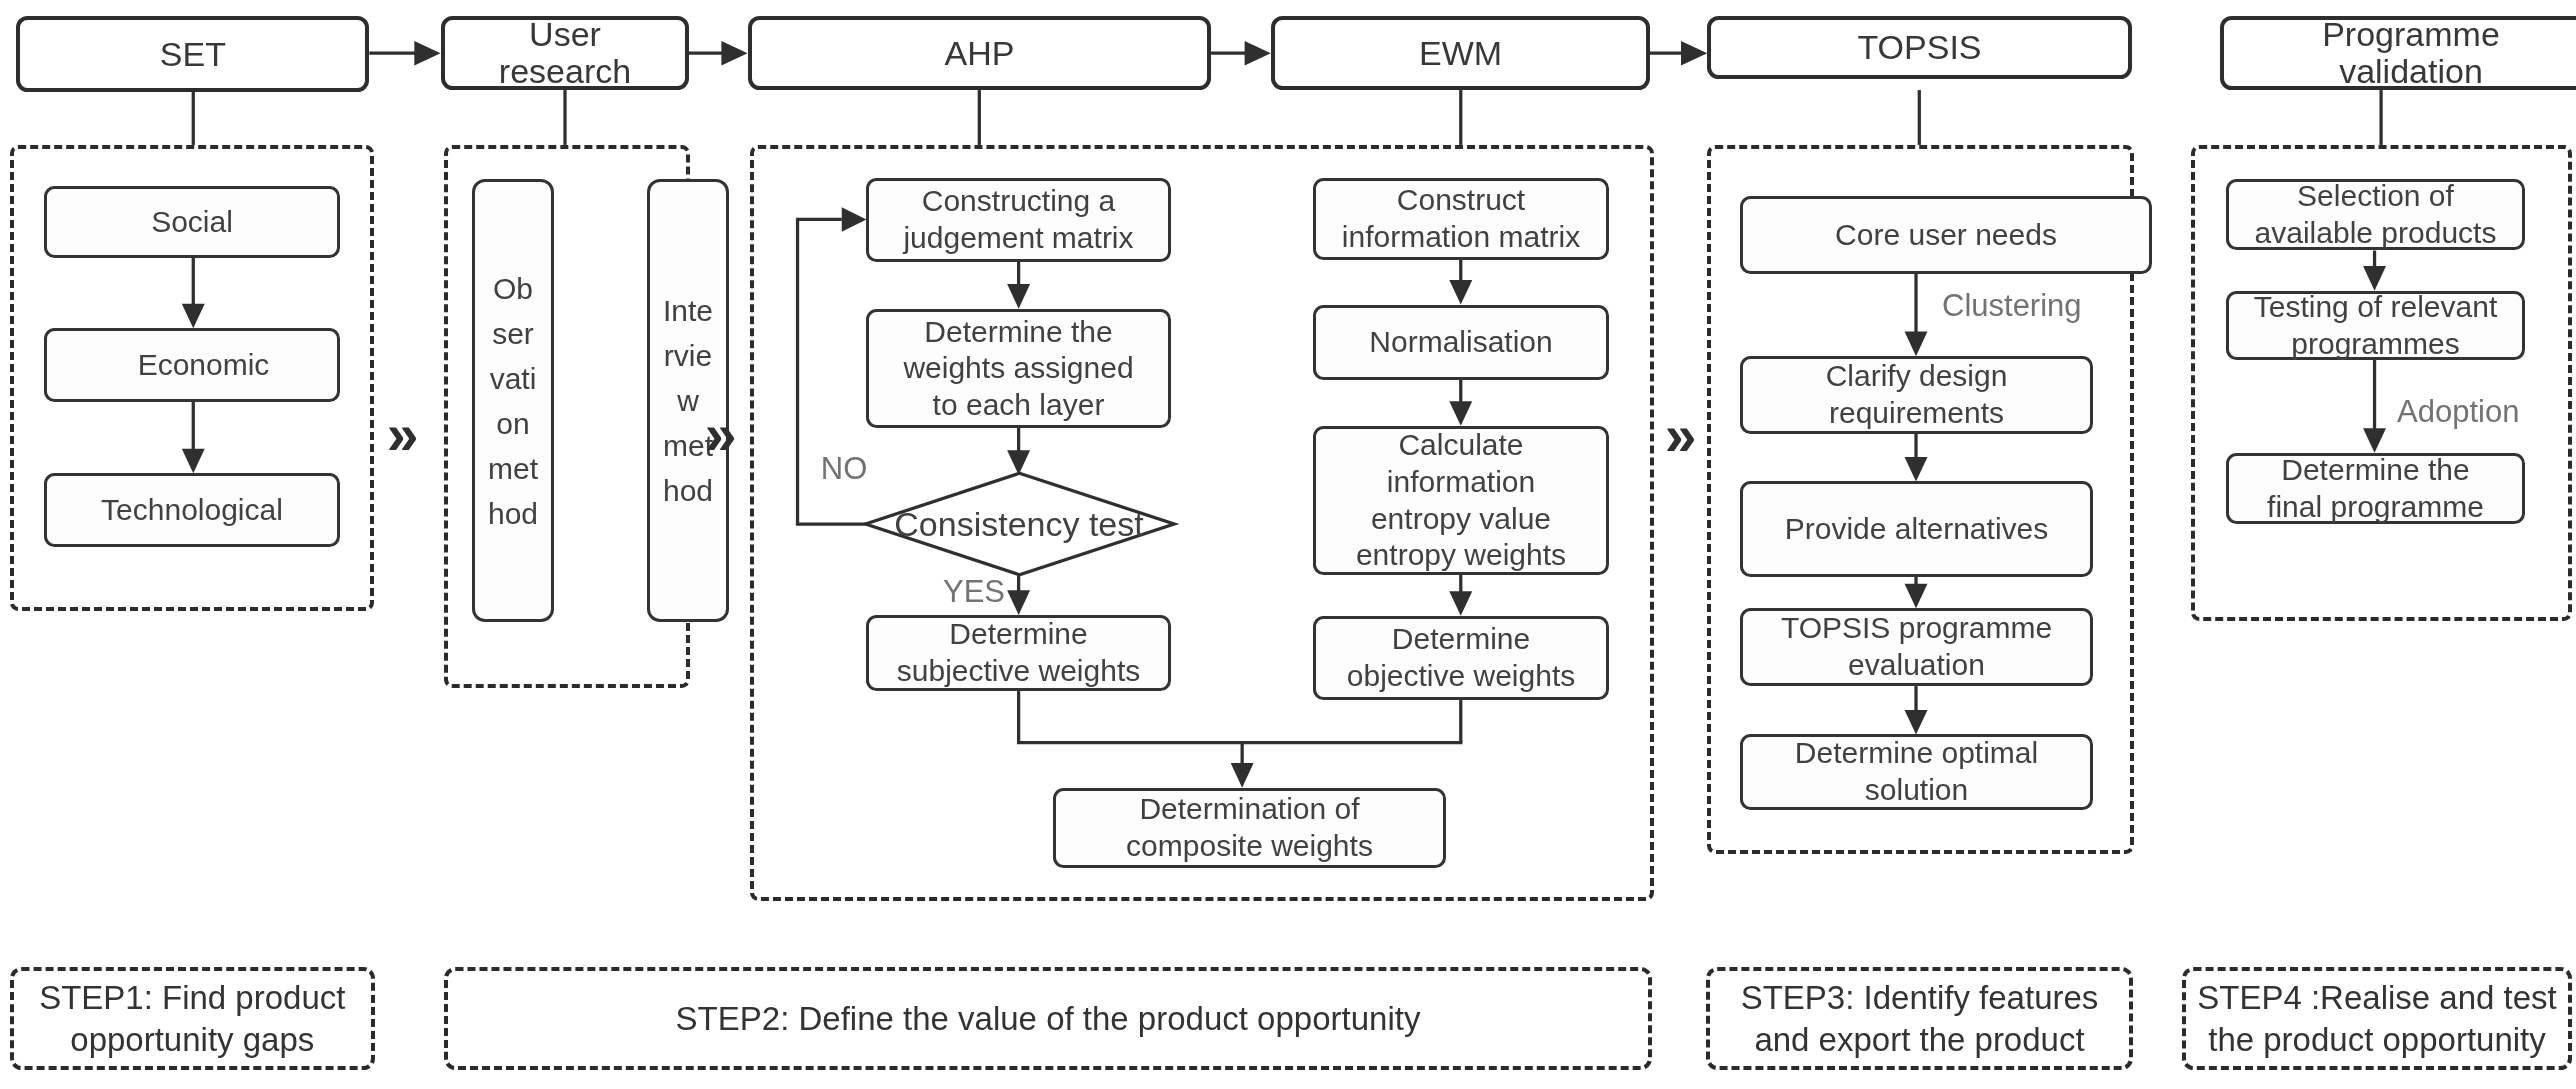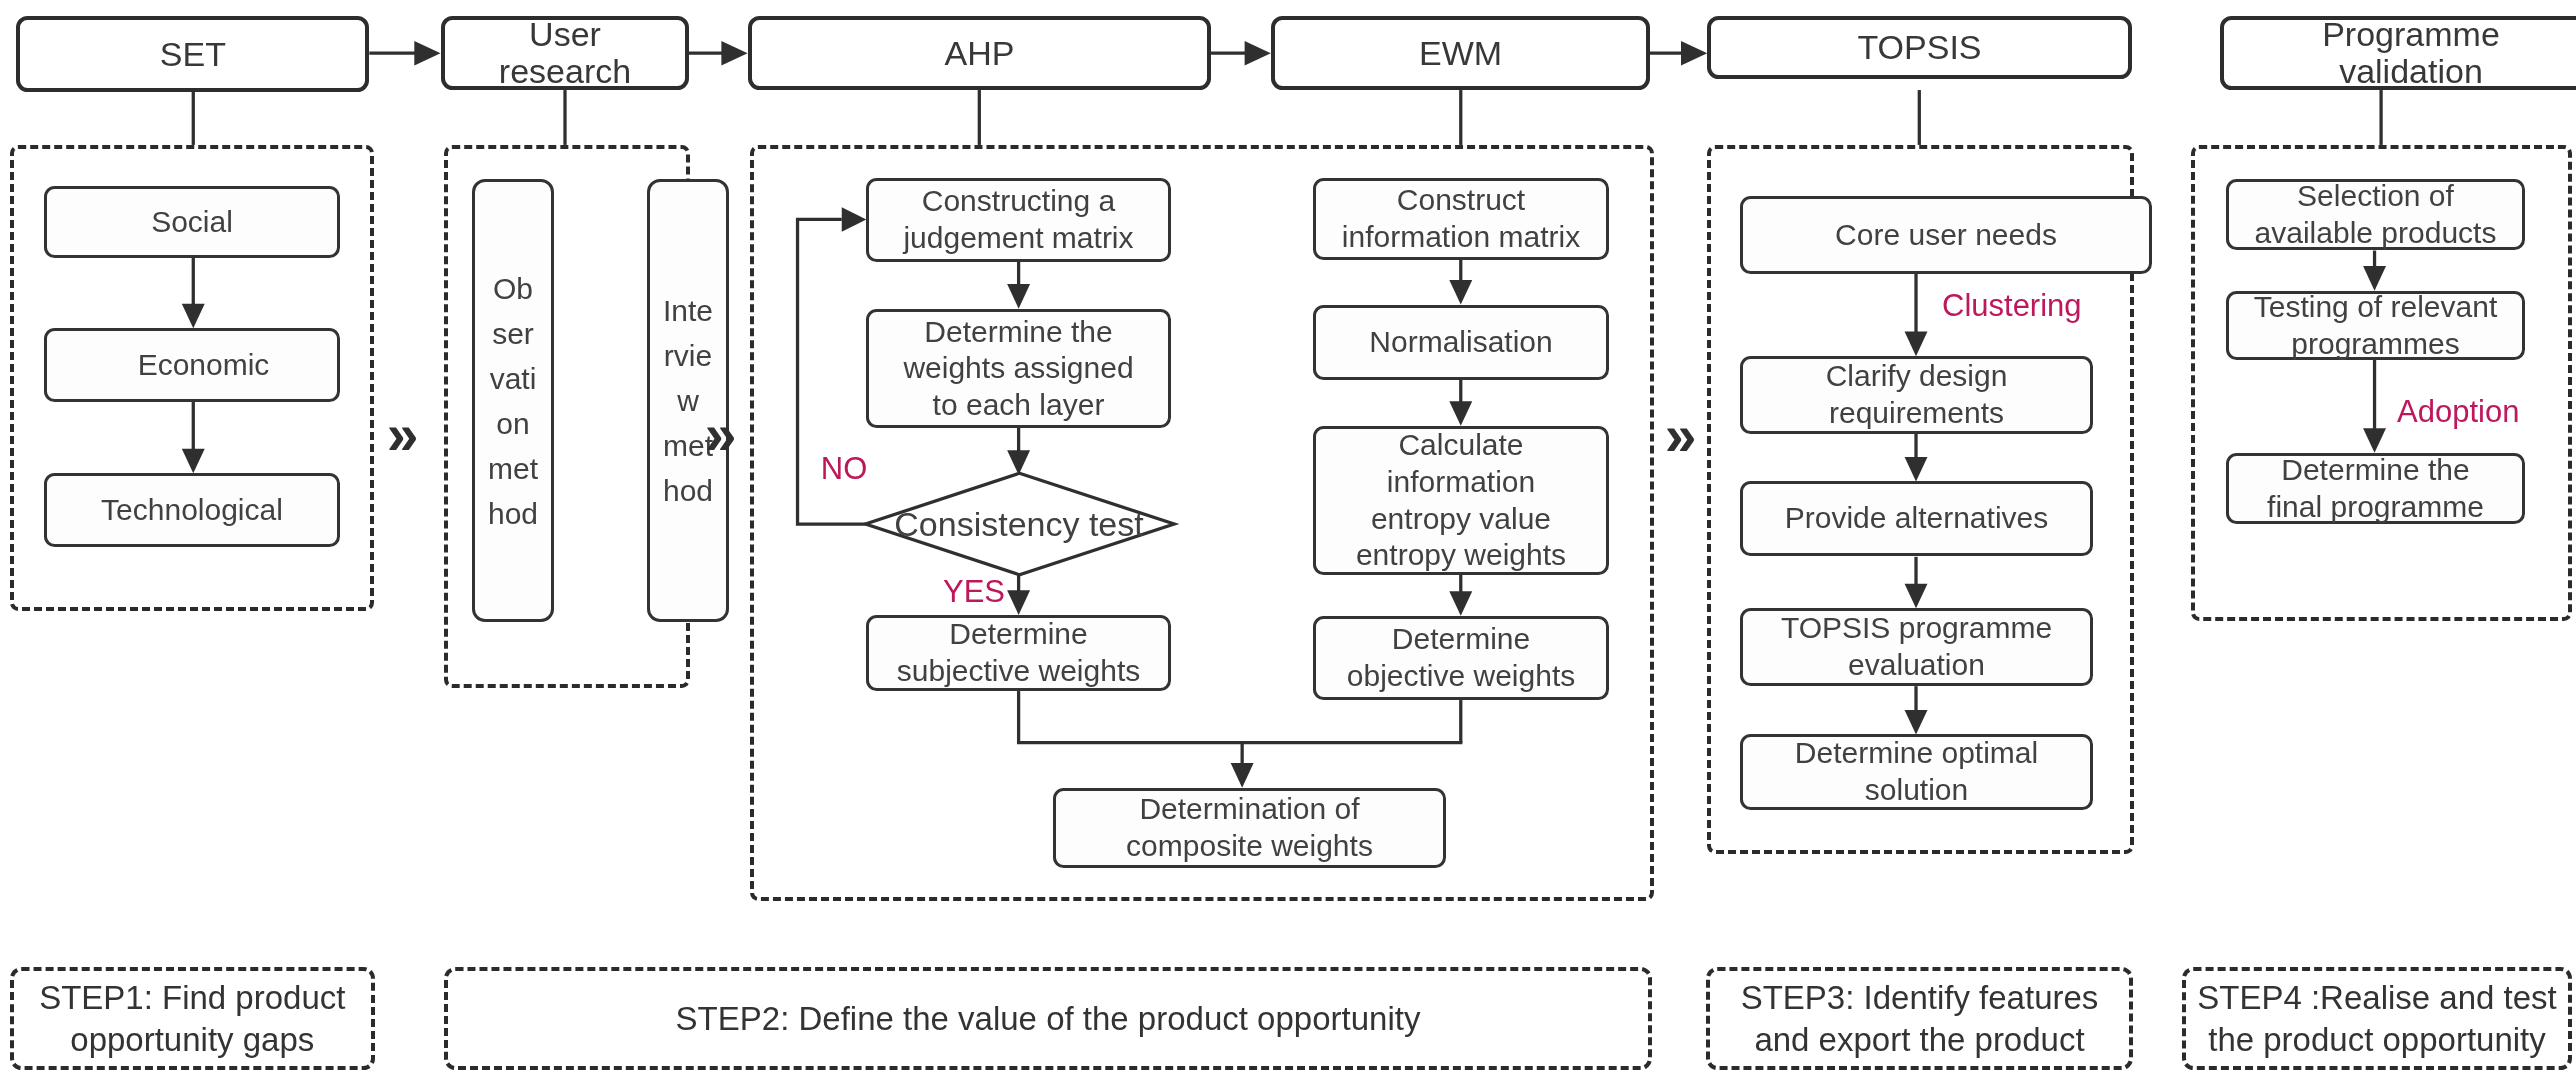--- a/index.html
+++ b/index.html
@@ -20,21 +20,21 @@
   .node{
     position:absolute;box-sizing:border-box;background:#fdfdfd;
     border:3.3px solid #333333;border-radius:10.6px;
     display:flex;align-items:center;justify-content:center;text-align:center;
     font-size:30px;line-height:1.22;white-space:pre-line;z-index:3;color:#414141;
   }
   .vtext{
     word-break:break-all;white-space:normal;padding:0 12.3px;line-height:1.5;border-radius:13px;
   }
   .lbl{
-    position:absolute;display:flex;align-items:center;font-size:31px;color:#be185d;z-index:4;
+    position:absolute;display:flex;align-items:center;font-size:31px;color:#737373;z-index:4;
   }
   .center{justify-content:center;text-align:center;}
   .stepbox{
     position:absolute;box-sizing:border-box;border:4.1px dashed #2b2b2b;border-radius:11.5px;
     display:flex;align-items:center;justify-content:center;text-align:center;
     font-size:33px;line-height:1.25;white-space:pre-line;z-index:3;color:#333;
   }
   .chev{
     position:absolute;display:flex;align-items:center;justify-content:center;
     font-size:57px;font-weight:700;color:#2f2f2f;z-index:4;
@@ -197,21 +197,21 @@
   <div class="node" style="left:1313px;top:616px;width:296px;height:84px;">Determine
 objective weights</div>
 
   <div class="node" style="left:1053px;top:788px;width:393px;height:80px;">Determination of
 composite weights</div>
 
   <div class="node" style="left:1740px;top:196px;width:412px;height:78px;">Core user needs</div>
   <div class="lbl" style="left:1942px;top:287px;width:188px;height:38px;">Clustering</div>
   <div class="node" style="left:1740px;top:356px;width:353px;height:78px;">Clarify design
 requirements</div>
-  <div class="node" style="left:1740px;top:481px;width:353px;height:75px;">Provide alternatives</div>
+  <div class="node" style="left:1740px;top:481px;width:353px;height:96px;">Provide alternatives</div>
   <div class="node" style="left:1740px;top:608px;width:353px;height:78px;">TOPSIS programme
 evaluation</div>
   <div class="node" style="left:1740px;top:734px;width:353px;height:76px;">Determine optimal
 solution</div>
 
   <div class="node" style="left:2226px;top:179px;width:299px;height:71px;">Selection of
 available products</div>
   <div class="node" style="left:2226px;top:291px;width:299px;height:69px;">Testing of relevant
 programmes</div>
   <div class="lbl" style="left:2397px;top:393px;width:172px;height:38px;">Adoption</div>

